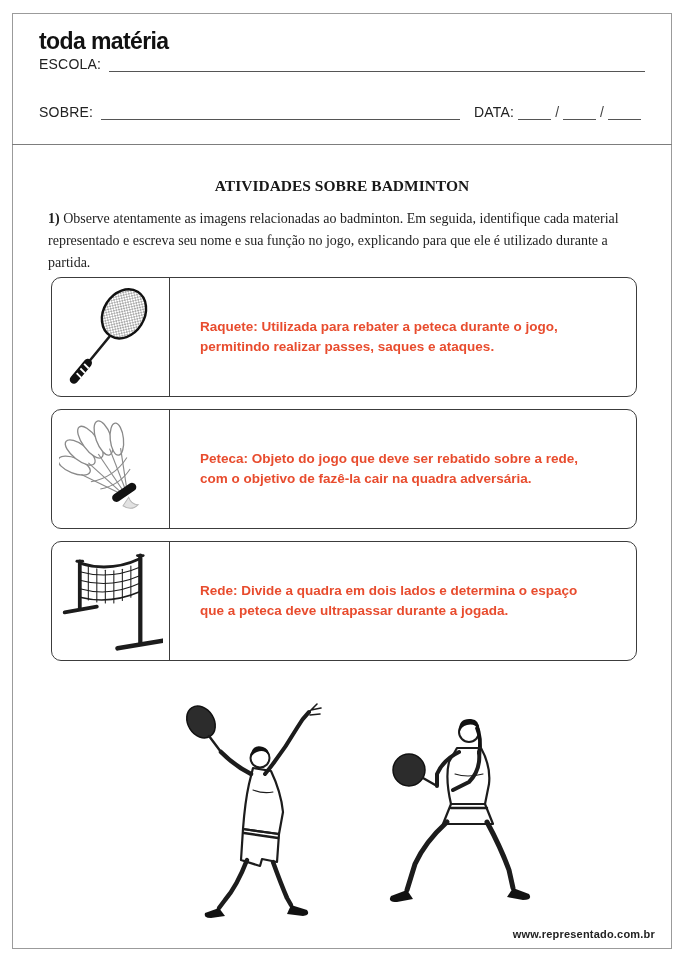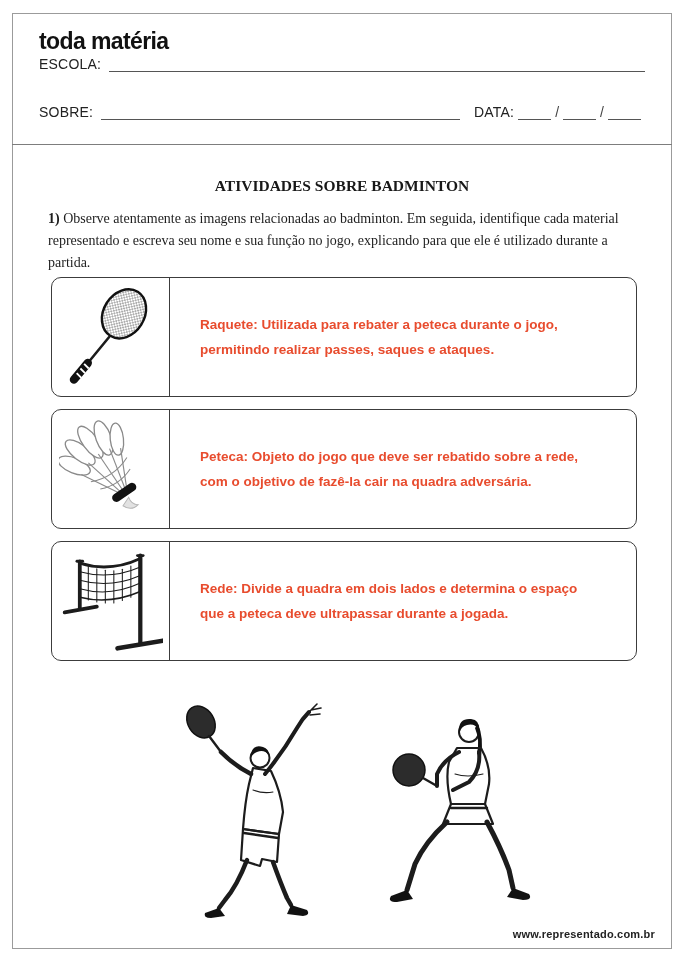--- a/index.html
+++ b/index.html
@@ -24,21 +24,21 @@
   .question { position:absolute; top:194px; left:35px; width:600px; font-size:14px; line-height:22px; color:#1d1d1d;font-family:Liberation Serif, serif; }
   .q-num { font-weight:700; }
 
   
   .item-box { position:absolute; left:38px; width:586px; height:120px; border:1.5px solid #3c3c3c; border-radius:10px; background:#fff; display:flex; overflow:hidden; }
   .box-1 { top:263px; }
   .box-2 { top:395px; }
   .box-3 { top:527px; }
   .box-icon { width:118px; flex:0 0 118px; border-right:1px solid #3c3c3c; display:flex; align-items:center; justify-content:center; }
   .box-text { flex:1; display:flex; align-items:center; padding:8px 52px 8px 30px; }
-  .box-text p { font-size:13.5px; font-weight:700; line-height:25px; color:var(--accent, #e84c2e); }
+  .box-text p { font-size:13.5px; font-weight:700; line-height:20px; color:var(--accent, #e84c2e); }
 
   
   .players { position:absolute; top:680px; left:148px; width:388px; height:226px; display:flex; justify-content:space-between; align-items:flex-end; }
   .players svg { display:block; }
 
   
   .footer-url { position:absolute; right:16px; bottom:8px; font-size:11px; font-weight:700; color:#222; letter-spacing:0.2px; }
 
   .ink { stroke:#1c1c1c; fill:none; stroke-linecap:round; stroke-linejoin:round; }
 </style>

